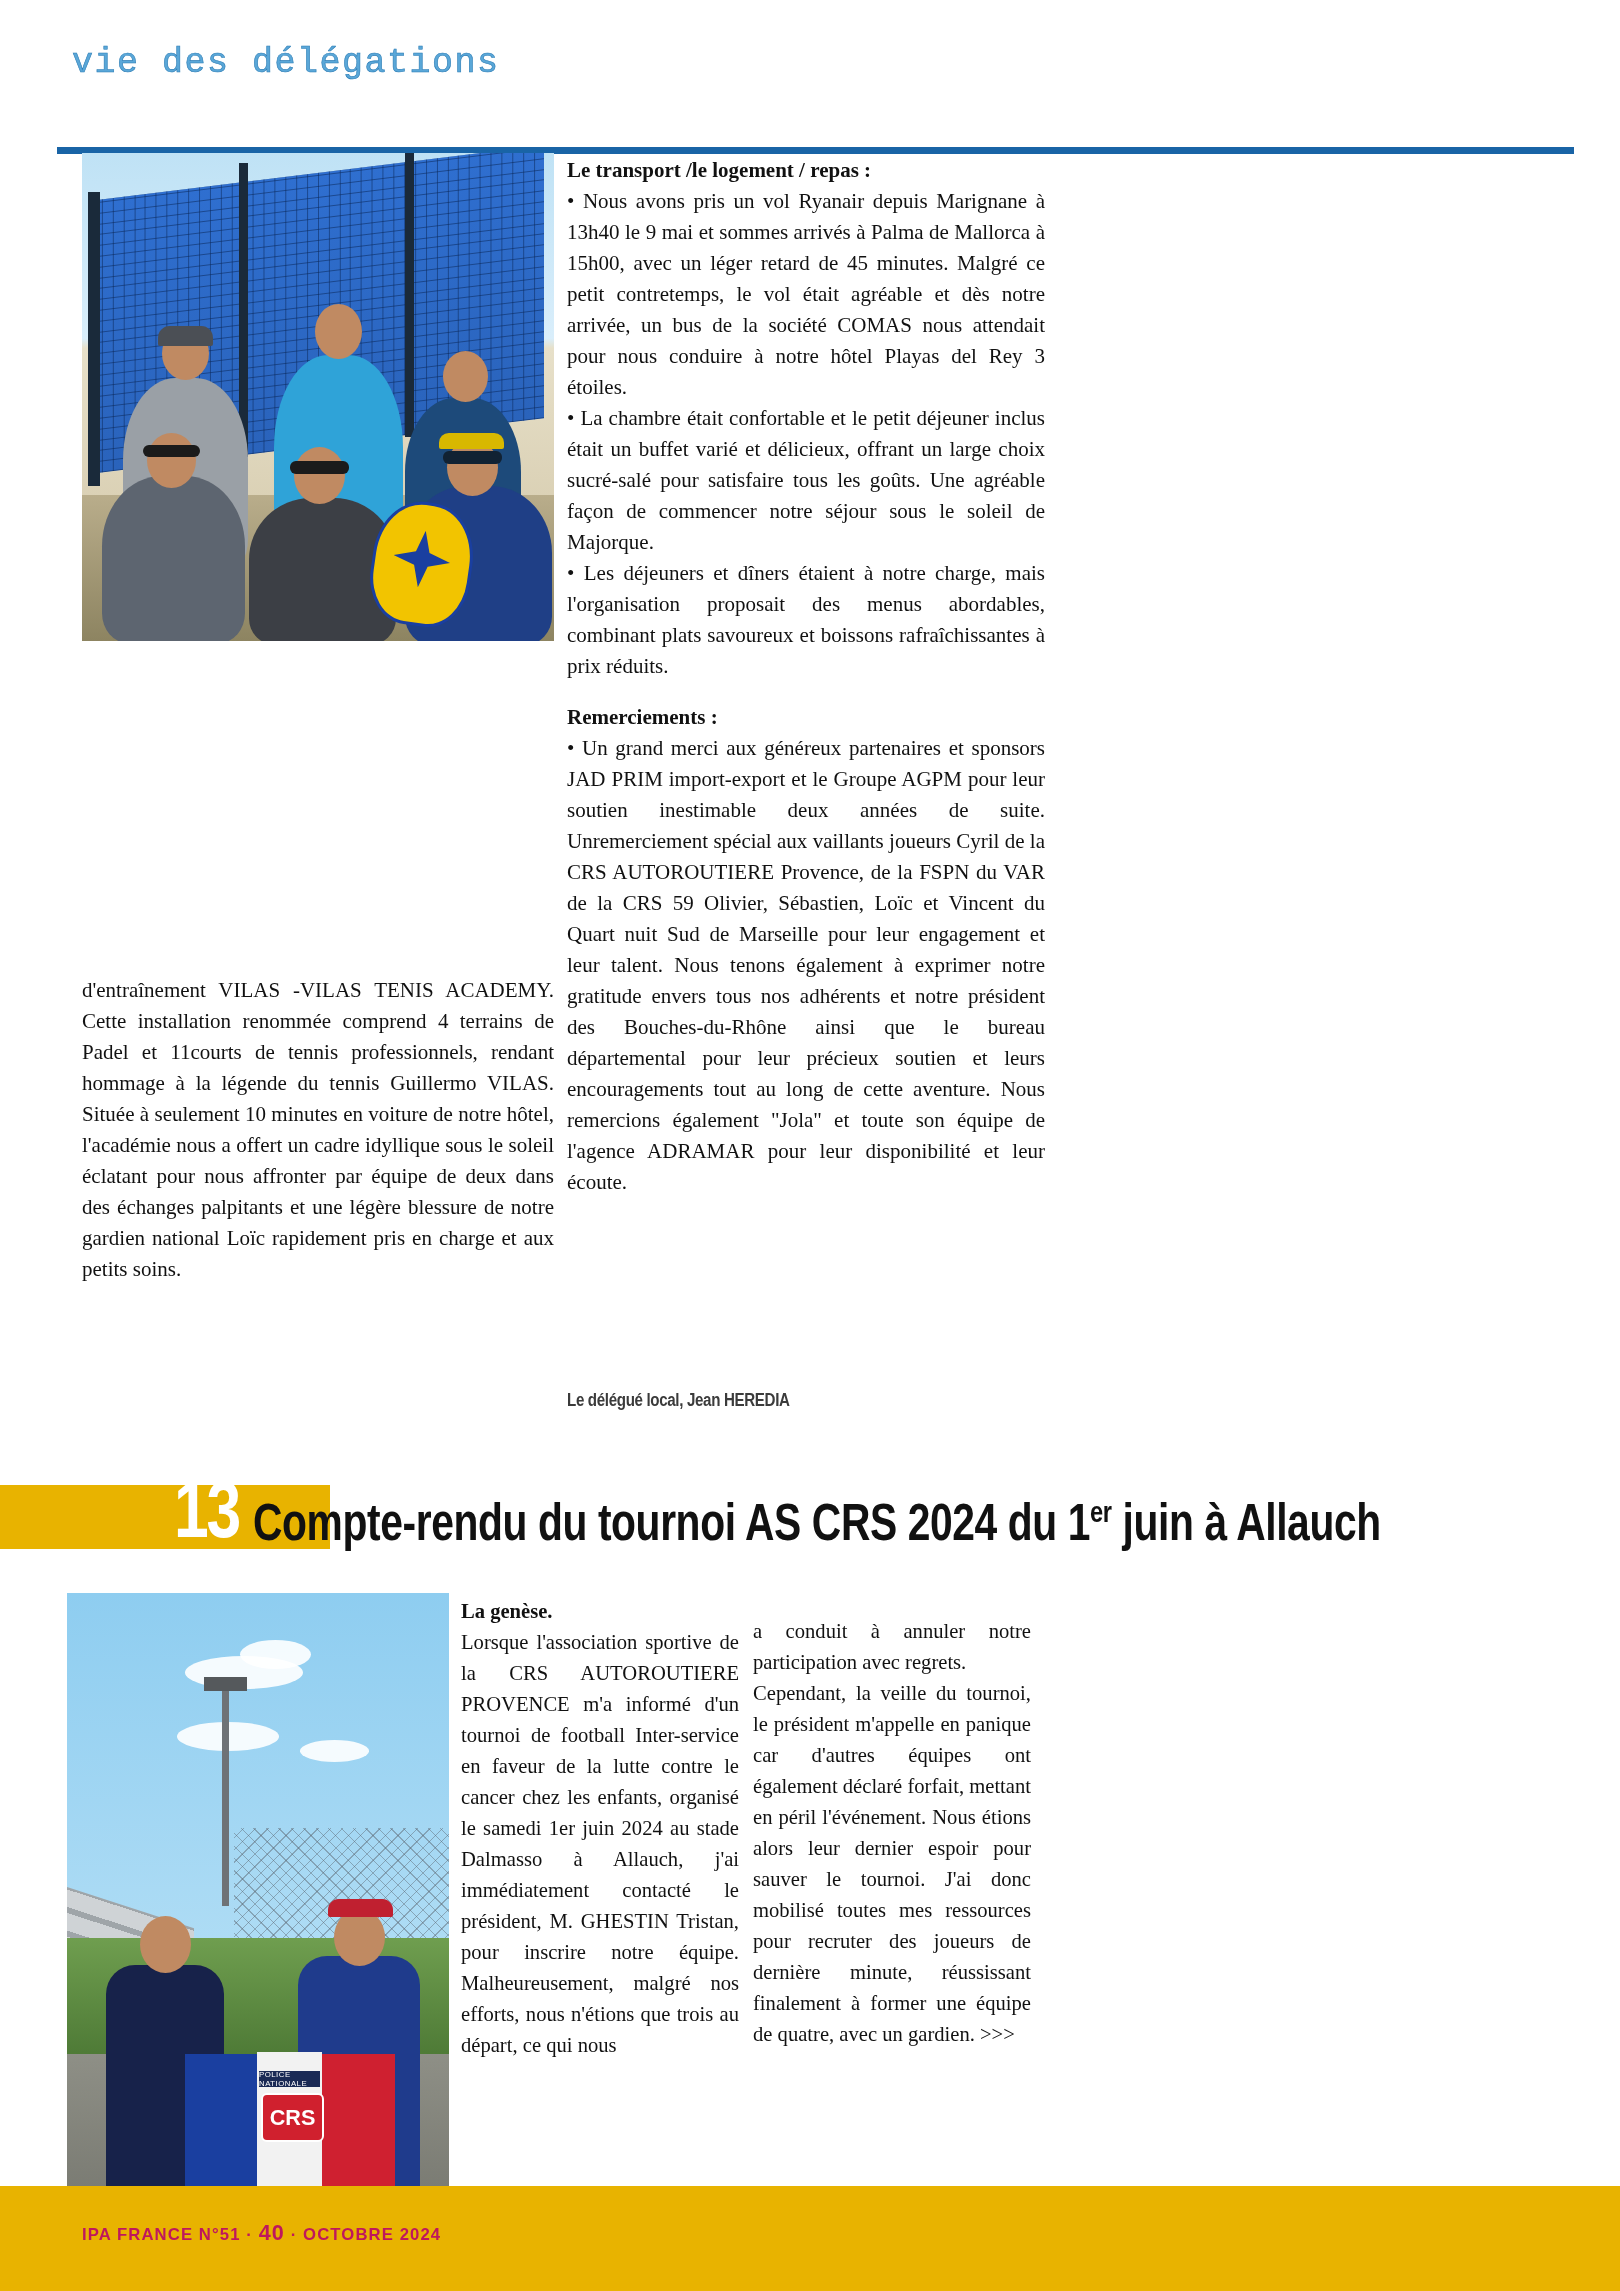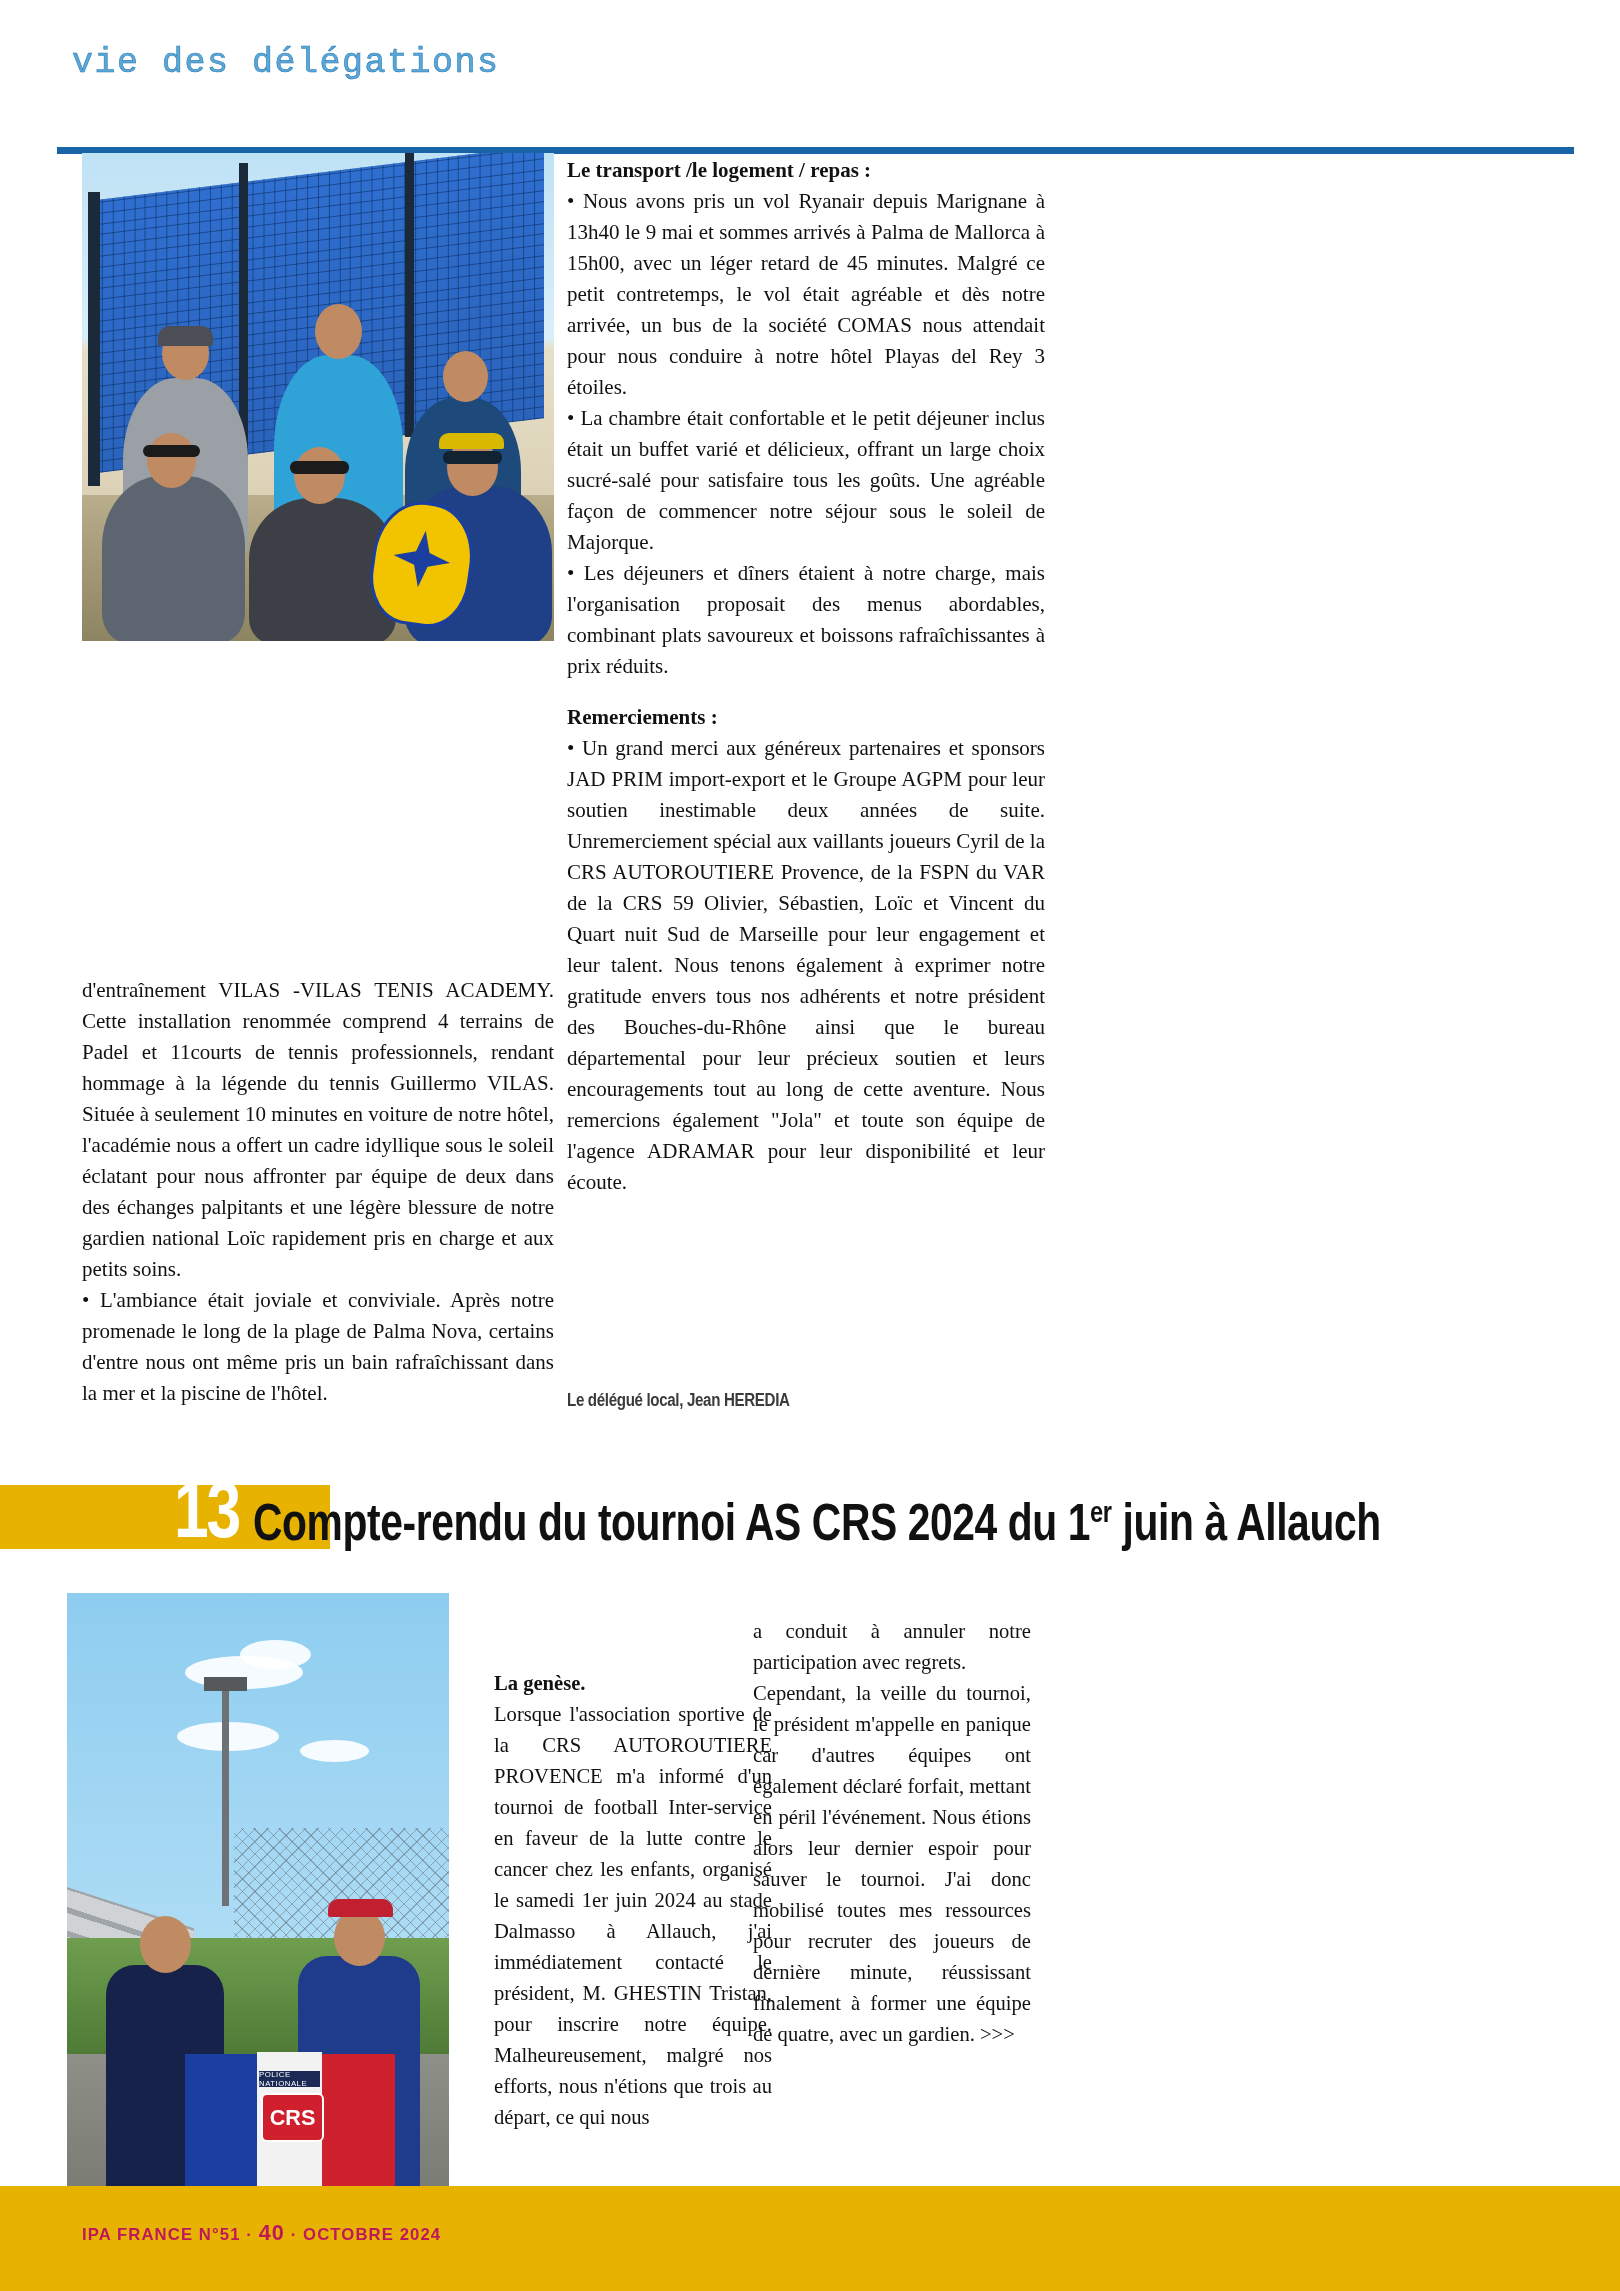--- a/index.html
+++ b/index.html
@@ -94,21 +94,21 @@
     line-height:59px;
     color:#111111;
     letter-spacing:-0.5px;
     white-space:nowrap;
     transform:scaleX(0.80);
     transform-origin:left top;
   }
   .band-title sup{font-size:0.58em;vertical-align:super;}
 
   
-  #col-b1{left:461px;top:1668px;width:278px;font-size:20.6px;line-height:31px;margin-left:33px;}
+  #col-b1{left:461px;top:1596px;width:278px;font-size:20.6px;line-height:31px;}
   #col-b2{left:753px;top:1596px;width:278px;font-size:20.6px;line-height:31px;margin-top:20px;}
 
   
   .footer-band{
     position:absolute;left:0px;top:2186px;width:1620px;height:106px;
     background:#e8b300;
   }
   .footer-text{
     position:absolute;left:82px;top:2220px;
     font-family:"Liberation Sans", sans-serif;
@@ -184,21 +184,20 @@
     <div style="position:absolute;left:361px;top:298px;width:59px;height:12.7px;background:#123;border-radius:5.9px;"></div>
     <div style="position:absolute;left:357px;top:280px;width:65px;height:15.7px;background:#d8b800;border-radius:9.8px 9.8px 2px 2px;"></div>
 
     <div style="position:absolute;left:290px;top:349px;width:94px;height:118px;background:#f2c400;border-radius:46% 46% 40% 40%;border:3.9px solid #1a3fa0;transform:rotate(8deg);">
       <div style="position:absolute;left:17.6px;top:25.5px;width:57px;height:57px;background:#1a3fa0;clip-path:polygon(50% 0,62% 38%,100% 50%,62% 62%,50% 100%,38% 62%,0 50%,38% 38%);"></div>
     </div>
   </div>
 
   <div class="col" id="col-left-top">
     <p>d'entraînement VILAS -VILAS TENIS ACADEMY. Cette installation renommée comprend 4 terrains de Padel et 11courts de tennis professionnels, rendant  hommage à la légende du tennis Guillermo VILAS. Située à seulement 10 minutes en voiture de notre hôtel, l'académie nous a offert un cadre idyllique sous le soleil éclatant pour nous affronter par équipe de deux dans des échanges palpitants et une légère blessure de notre gardien national Loïc rapidement pris en charge et aux petits soins.</p>
-    <p>• L'ambiance était joviale et conviviale. Après notre promenade le long de la plage de Palma Nova, certains d'entre nous ont même pris un bain rafraîchissant dans la mer et la piscine de l'hôtel.</p>
   </div>
 
   <div class="col" id="col-right-top">
     <p class="lead">Le transport /le logement / repas :</p>
     <p>• Nous avons pris un vol Ryanair depuis Marignane à 13h40 le 9 mai et sommes arrivés à Palma de Mallorca à 15h00, avec un léger retard de 45 minutes. Malgré ce petit contretemps, le vol était agréable et dès notre arrivée, un bus de la société COMAS nous attendait pour nous conduire à notre hôtel Playas del Rey 3 étoiles.</p>
     <p>• La chambre était confortable et le petit déjeuner inclus était un buffet varié et délicieux, offrant un large choix sucré-salé pour satisfaire tous les goûts. Une agréable façon de commencer notre séjour sous le soleil de Majorque.</p>
     <p>• Les déjeuners et dîners étaient à notre charge, mais l'organisation proposait des menus abordables, combinant plats savoureux et boissons rafraîchissantes à prix réduits.</p>
     <div class="sp"></div>
     <p class="lead">Remerciements :</p>
     <p>• Un grand merci aux généreux partenaires et sponsors JAD PRIM import-export et le Groupe AGPM pour leur soutien inestimable deux années de suite. Unremerciement spécial aux vaillants joueurs Cyril de la CRS AUTOROUTIERE Provence, de la FSPN du VAR de la CRS 59 Olivier, Sébastien, Loïc et Vincent du Quart nuit Sud de Marseille pour leur engagement et leur talent. Nous tenons également à exprimer notre gratitude envers tous nos adhérents et notre président des Bouches-du-Rhône ainsi que le bureau départemental pour leur précieux soutien et leurs encouragements tout au long de cette aventure. Nous remercions également "Jola" et toute son équipe de l'agence ADRAMAR pour leur disponibilité et leur écoute.</p>

